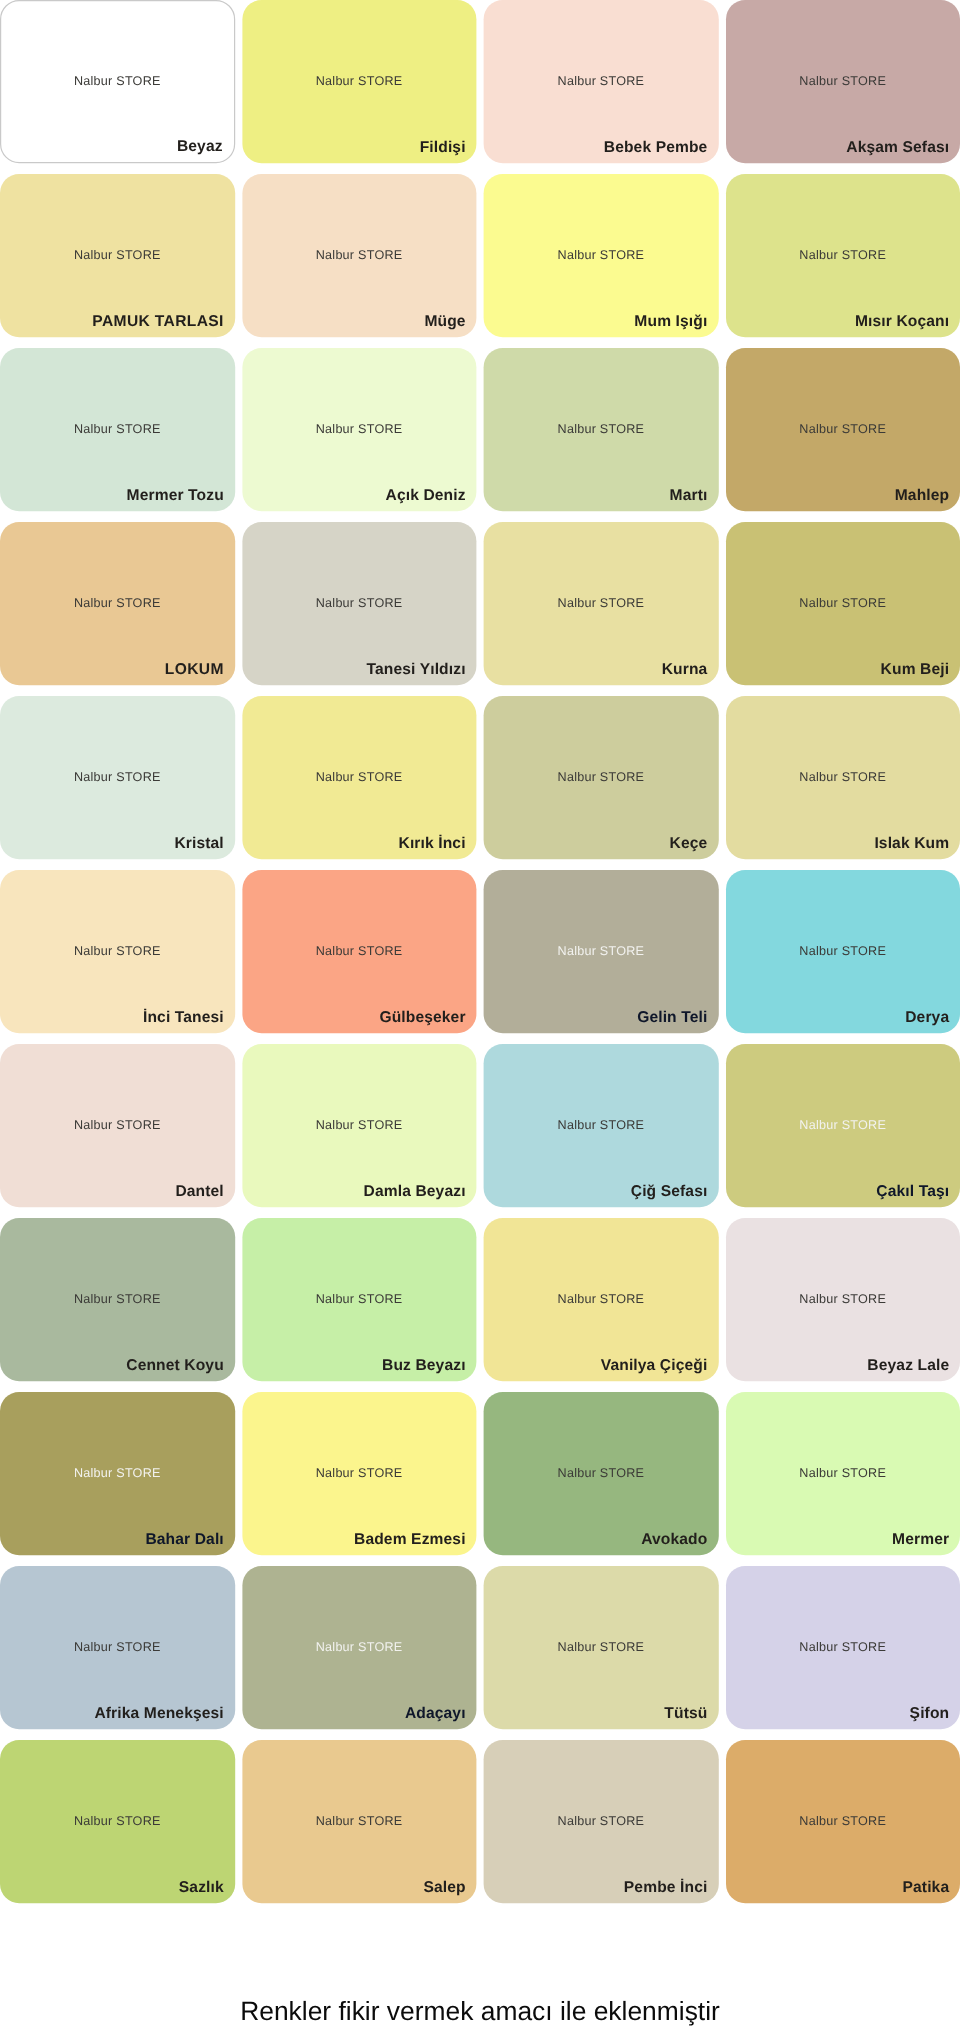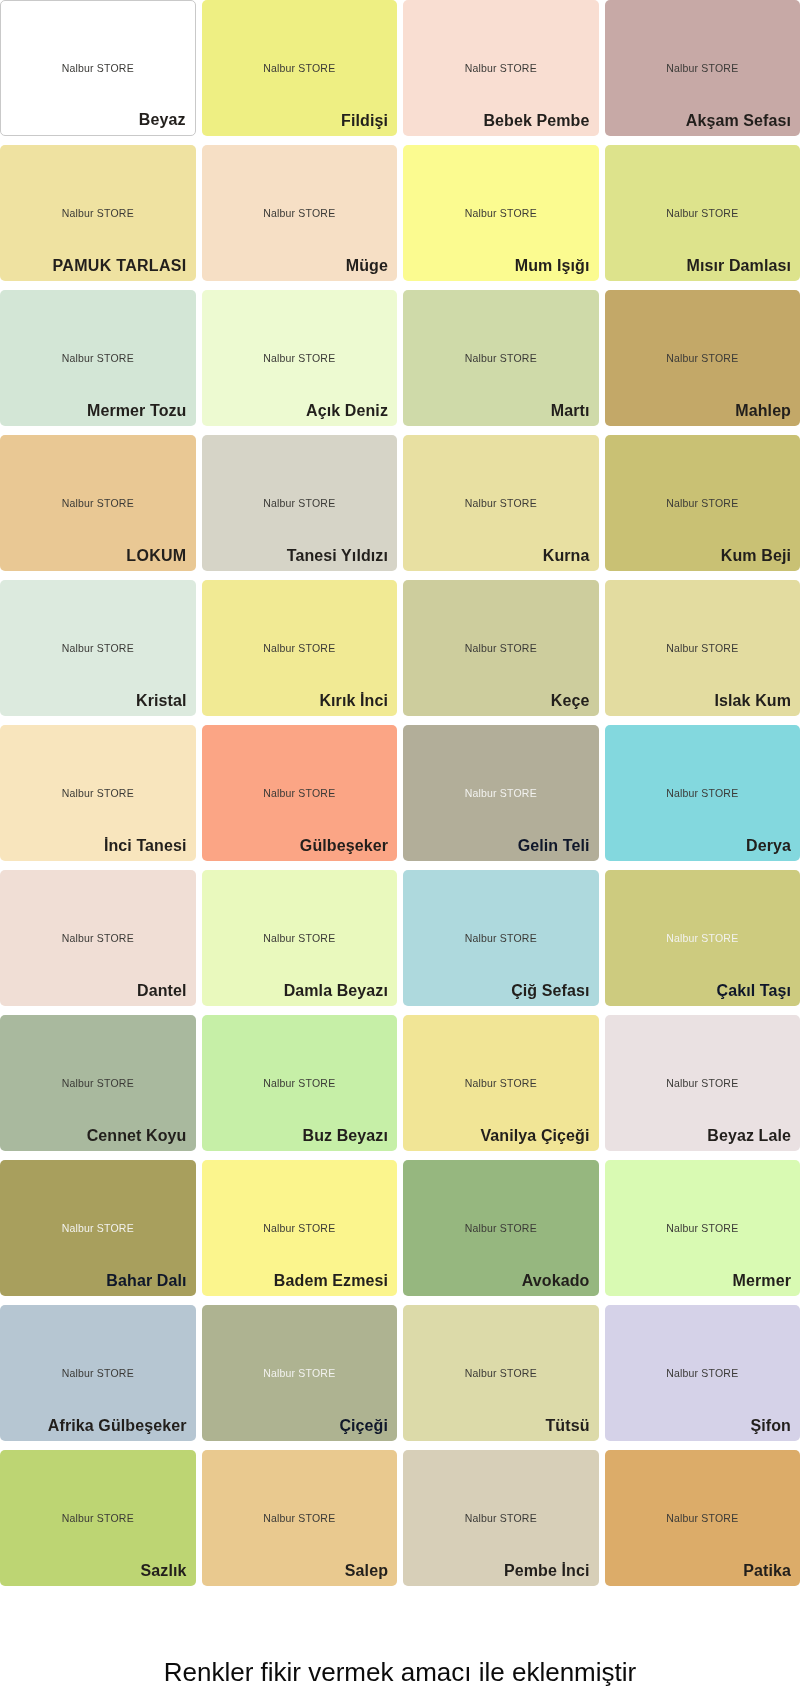--- a/index.html
+++ b/index.html
@@ -27,21 +27,21 @@
     width: 800px;
     display: grid;
     grid-template-columns: repeat(4, 1fr);
     grid-auto-rows: 136px;
     column-gap: 6px;
     row-gap: 9px;
     padding: 0;
   }
   .swatch {
     position: relative;
-    border-radius: 5px;
+    border-radius: 16px;
     box-sizing: border-box;
     overflow: hidden;
     text-decoration: underline;
   }
   .swatch.outlined {
     border: 1px solid #c9c9c9;
   }
   .brand {
     position: absolute;
     left: 0;
@@ -55,21 +55,21 @@
     font-family: "Liberation Sans", sans-serif;
     white-space: nowrap;
   }
   .brand.light {
     color: #f2f2ef;
   }
   .name {
     position: absolute;
     right: 9px;
     bottom: 6px;
-    font-size: 16px;
+    font-size: 13px;
     font-weight: bold;
     color: #221f1c;
     font-family: "Liberation Sans", sans-serif;
     white-space: nowrap;
     letter-spacing: 0.1px;
     margin-top: 10px;
   }
   .name.light {
     color: #0f172a;
   }
@@ -84,21 +84,21 @@
     text-align: center;
     color: #0b0b0b;
     font-family: "Liberation Sans", sans-serif;
     line-height: 1.06;
   }
   #footer-note .line {
     display: block;
     white-space: nowrap;
   }
   #footer-note .line1 {
-    font-size: 26px;
+    font-size: 22px;
   }
   #footer-note .line2 {
     font-size: 30px;
   }
 </style>
 </head>
 <body>
 
 <div id="page">
 
@@ -126,21 +126,21 @@
       <div class="swatch" style="background: rgb(246, 223, 197);">
         <div class="brand">Nalbur STORE</div>
         <div class="name">Müge</div>
       </div>
       <div class="swatch" style="background: rgb(251, 251, 144);">
         <div class="brand">Nalbur STORE</div>
         <div class="name">Mum Işığı</div>
       </div>
       <div class="swatch" style="background: rgb(221, 227, 140);">
         <div class="brand">Nalbur STORE</div>
-        <div class="name">Mısır Damlası</div>
+        <div class="name">Mısır Koçanı</div>
       </div>
       <div class="swatch" style="background: rgb(211, 230, 214);">
         <div class="brand">Nalbur STORE</div>
         <div class="name">Mermer Tozu</div>
       </div>
       <div class="swatch" style="background: rgb(237, 250, 209);">
         <div class="brand">Nalbur STORE</div>
         <div class="name">Açık Deniz</div>
       </div>
       <div class="swatch" style="background: rgb(207, 218, 169);">
@@ -242,25 +242,25 @@
       <div class="swatch" style="background: rgb(150, 183, 127);">
         <div class="brand">Nalbur STORE</div>
         <div class="name">Avokado</div>
       </div>
       <div class="swatch" style="background: rgb(217, 250, 179);">
         <div class="brand">Nalbur STORE</div>
         <div class="name">Mermer</div>
       </div>
       <div class="swatch" style="background: rgb(182, 198, 210);">
         <div class="brand">Nalbur STORE</div>
-        <div class="name">Afrika Gülbeşeker</div>
+        <div class="name">Afrika Menekşesi</div>
       </div>
       <div class="swatch" style="background: rgb(174, 179, 145);">
         <div class="brand light">Nalbur STORE</div>
-        <div class="name light">Çiçeği</div>
+        <div class="name light">Adaçayı</div>
       </div>
       <div class="swatch" style="background: rgb(220, 218, 169);">
         <div class="brand">Nalbur STORE</div>
         <div class="name">Tütsü</div>
       </div>
       <div class="swatch" style="background: rgb(213, 210, 232);">
         <div class="brand">Nalbur STORE</div>
         <div class="name">Şifon</div>
       </div>
       <div class="swatch" style="background: rgb(189, 213, 115);">

